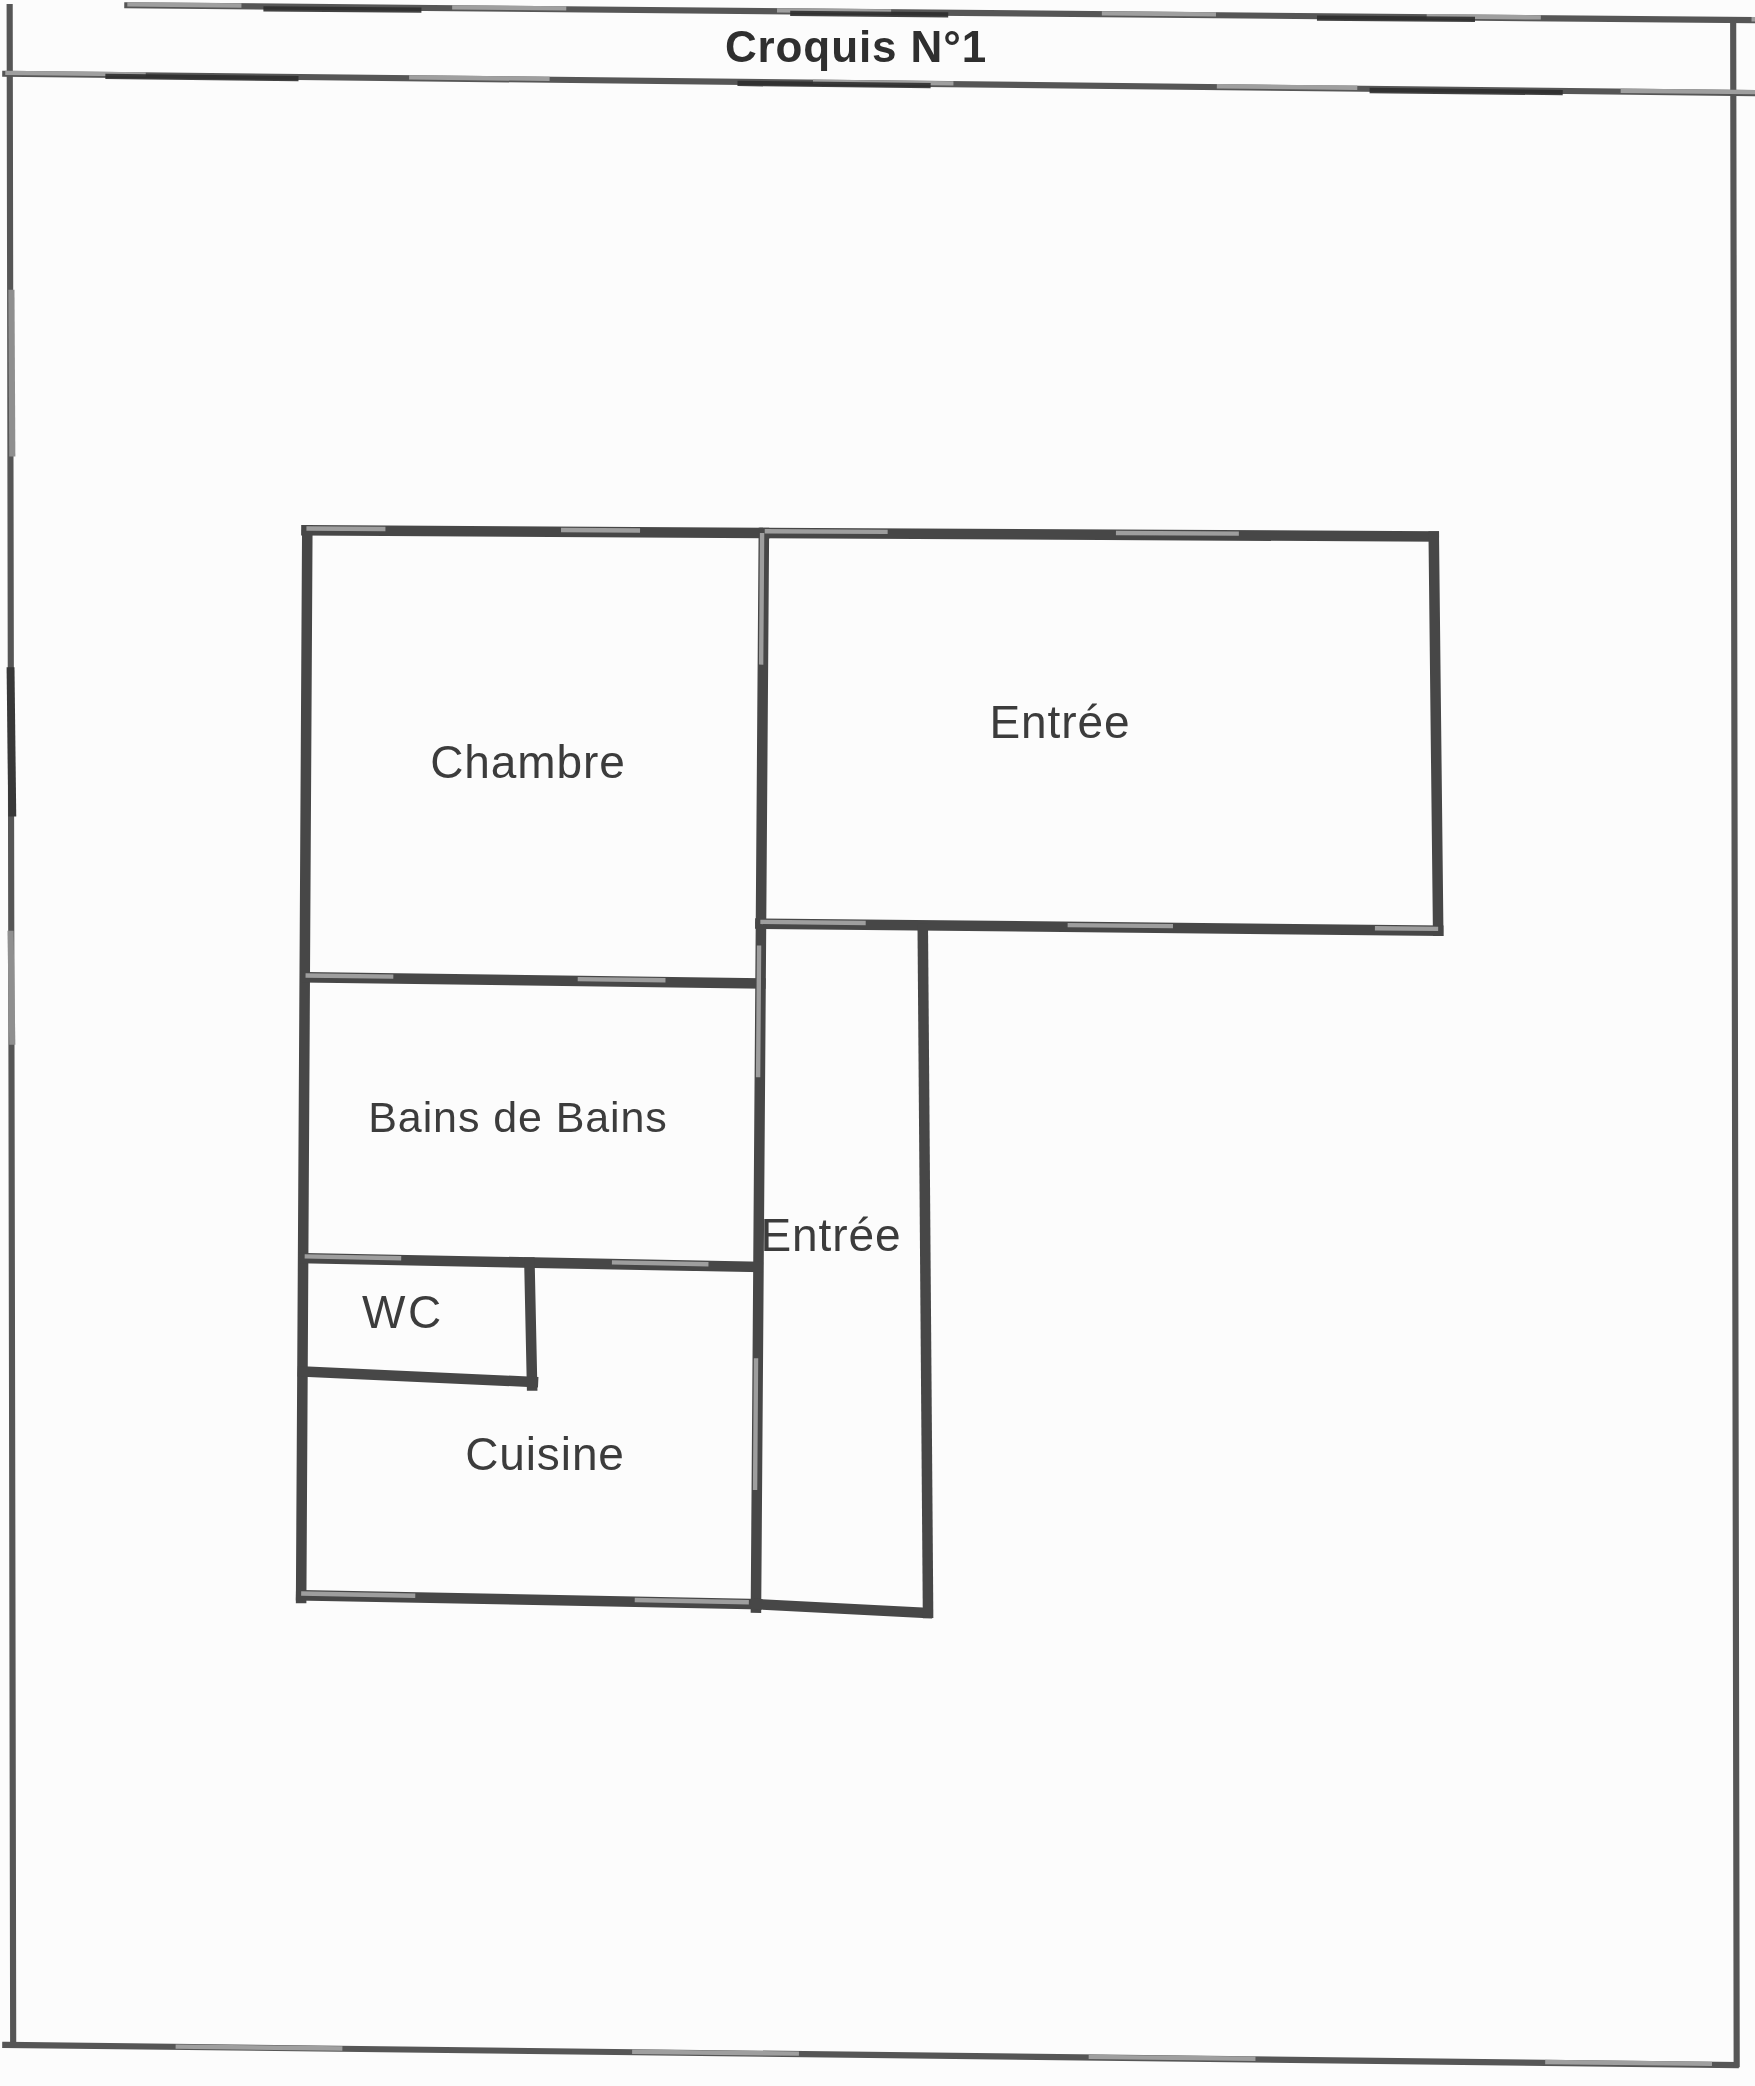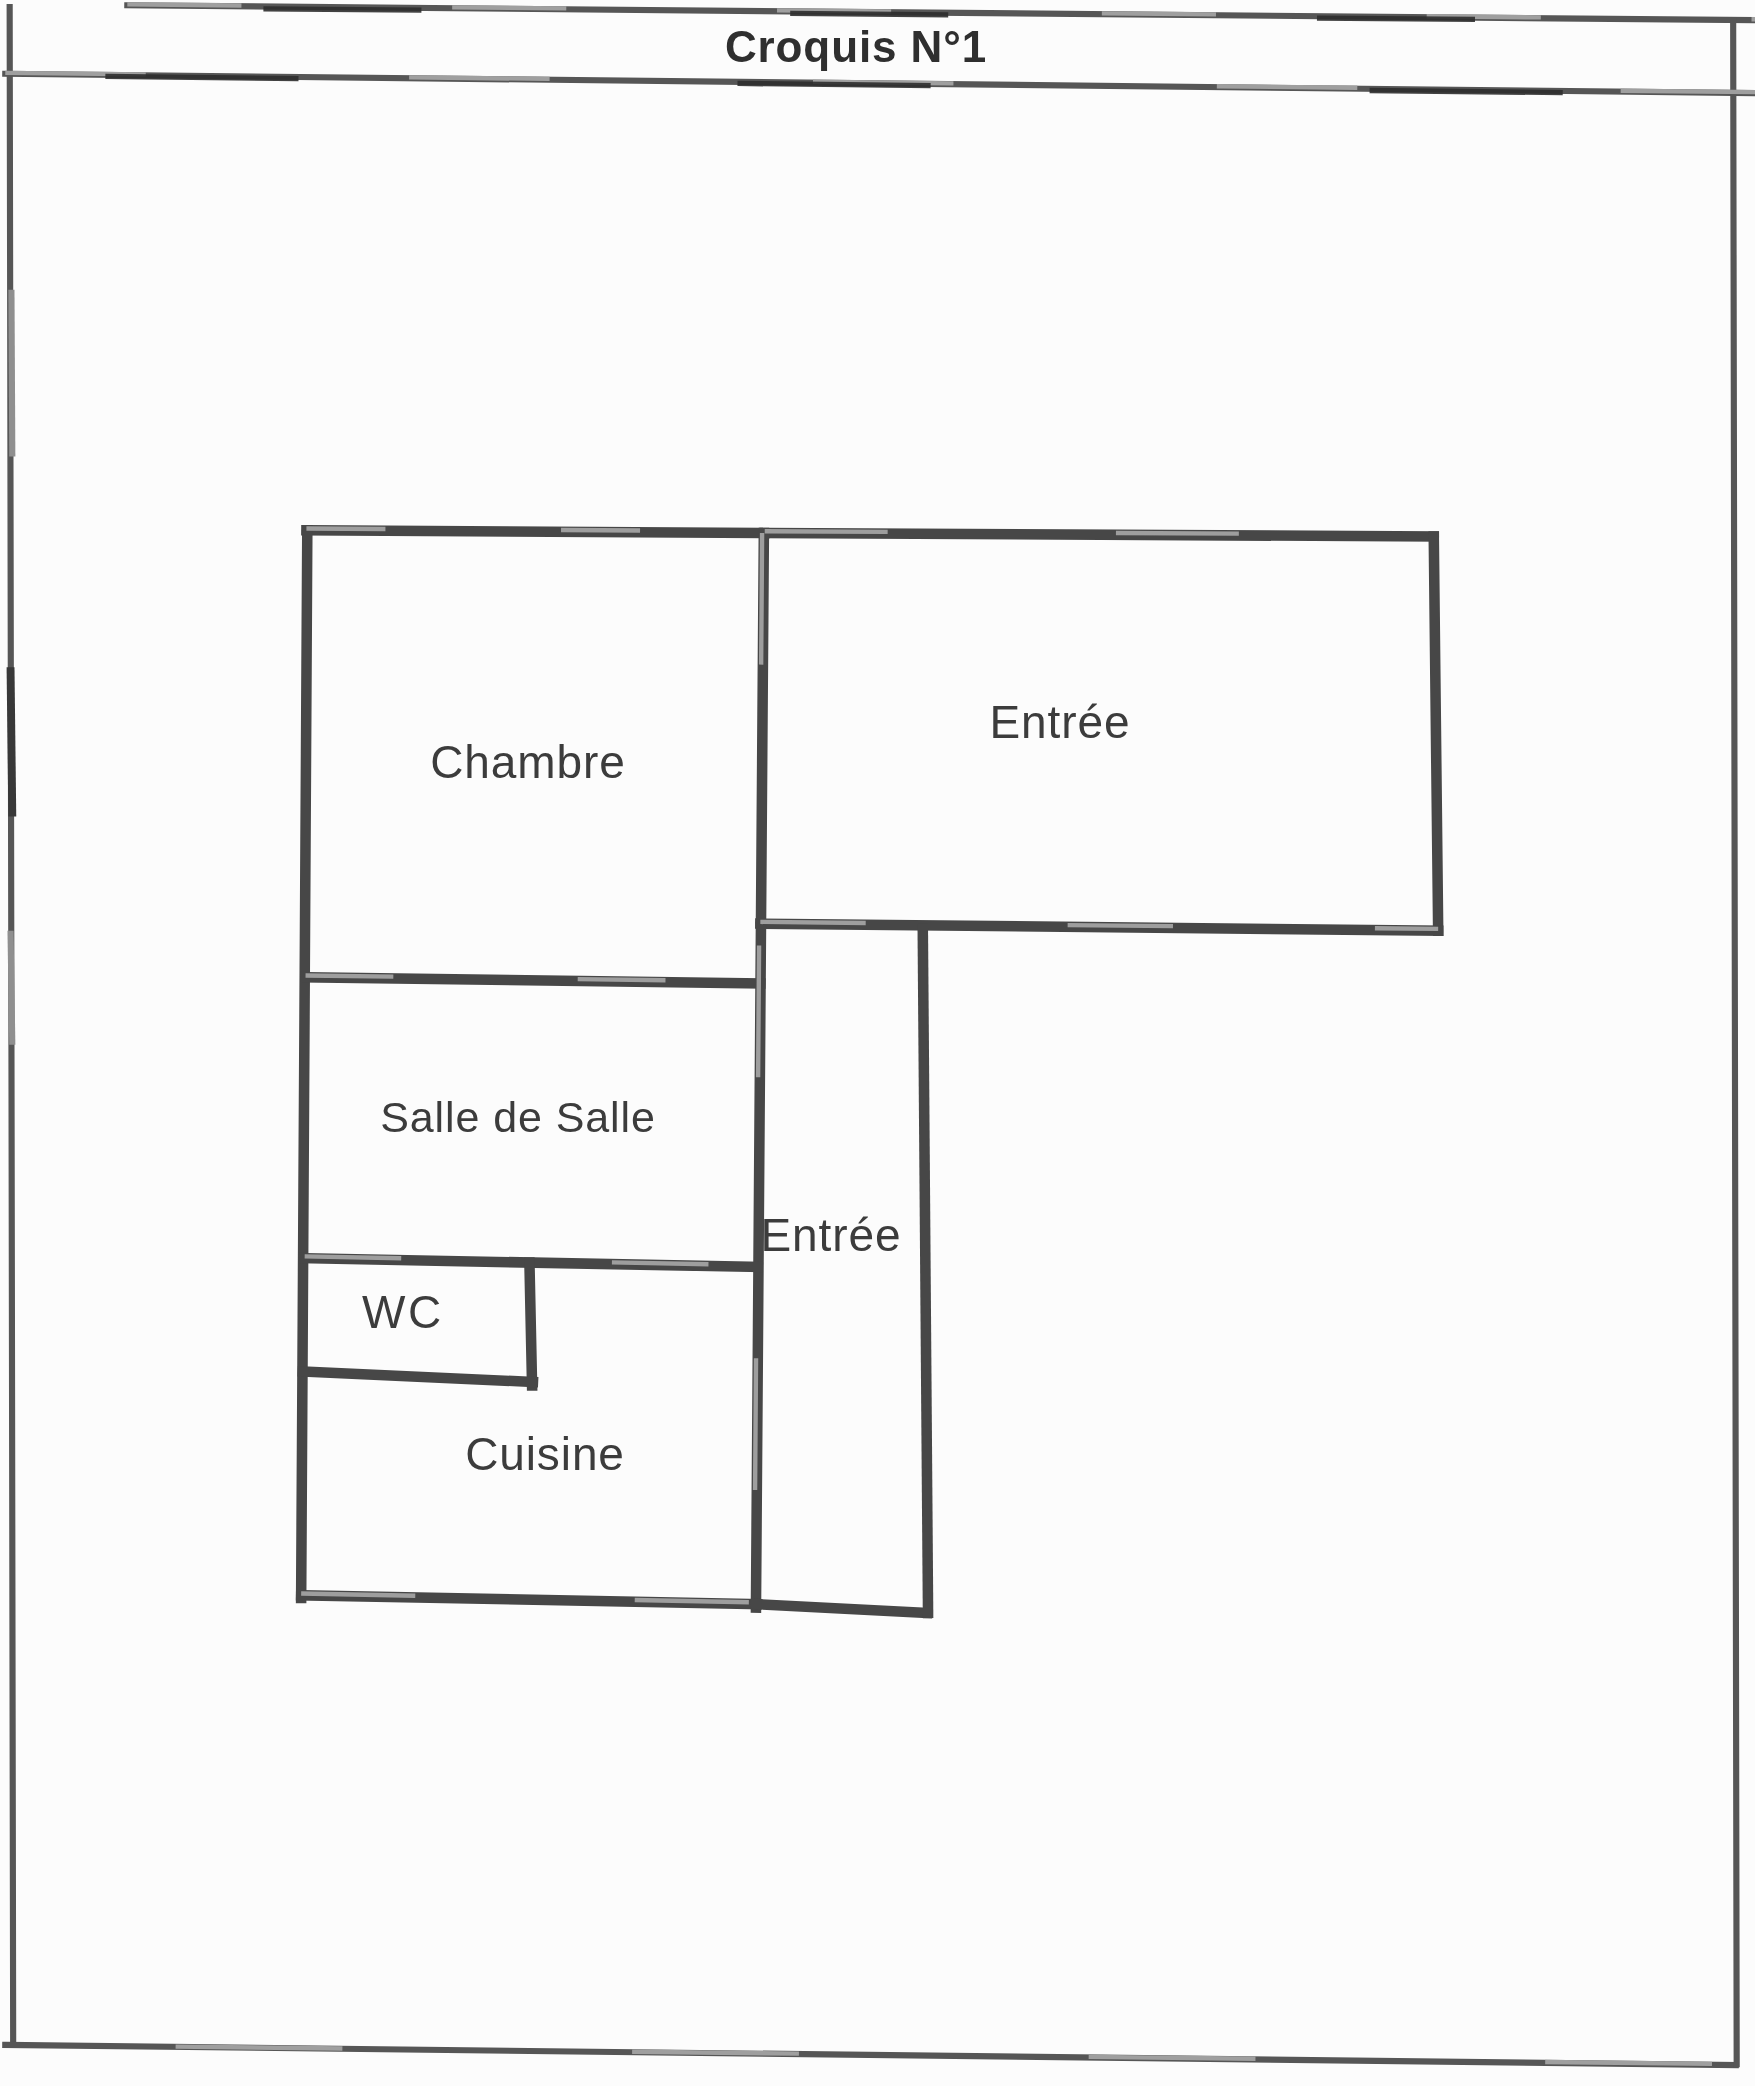--- a/index.html
+++ b/index.html
@@ -92,19 +92,19 @@
       <line class="scan-light" x1="347" y1="1431" x2="863" y2="1441" stroke-dasharray="110 240"></line>
       <line class="scan-light" x1="343" y1="1815" x2="862" y2="1825" stroke-dasharray="130 250"></line>
       <line class="scan-light" x1="868" y1="607" x2="859" y2="1831" stroke-dasharray="150 320"></line>
     </g>
   </svg>
 
   <div class="page-title">Croquis N°1</div>
 
   <div class="room-label lbl-chambre">Chambre</div>
   <div class="room-label lbl-sejour">Entrée</div>
-  <div class="room-label lbl-sdb">Salle de Salle</div>
+  <div class="room-label lbl-sdb">Bains de Bains</div>
   <div class="room-label lbl-wc">WC</div>
   <div class="room-label lbl-entree">Entrée</div>
   <div class="room-label lbl-cuisine">Cuisine</div>
 
 </div>
 
 
 </body></html>

